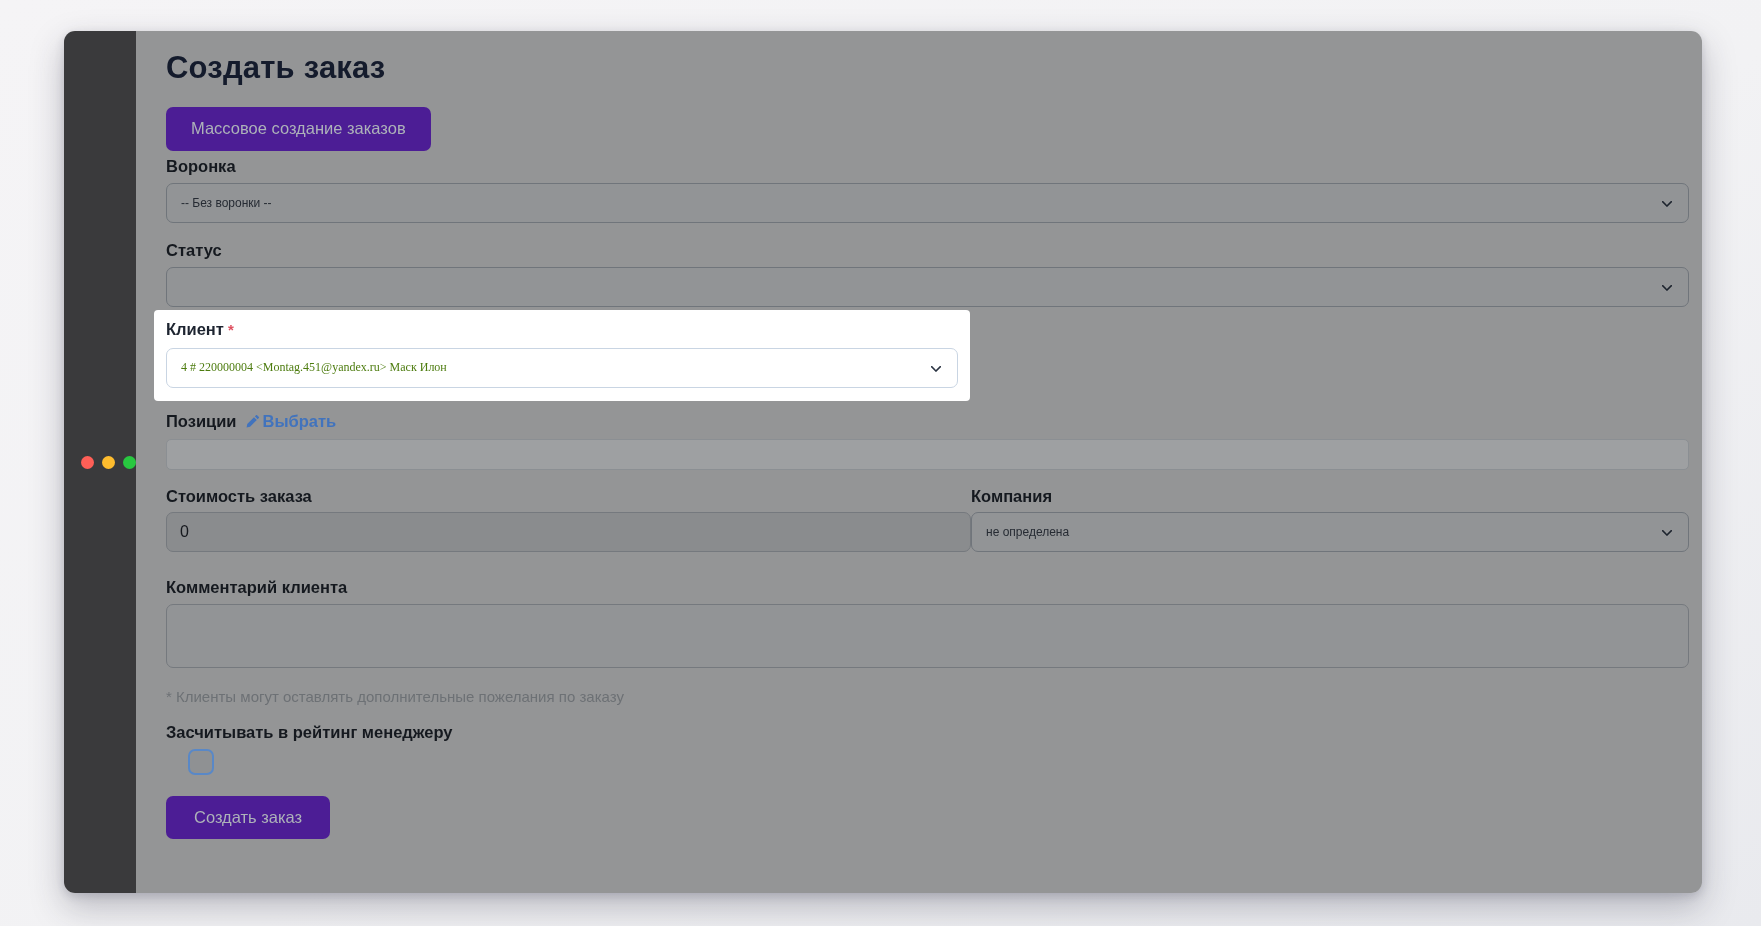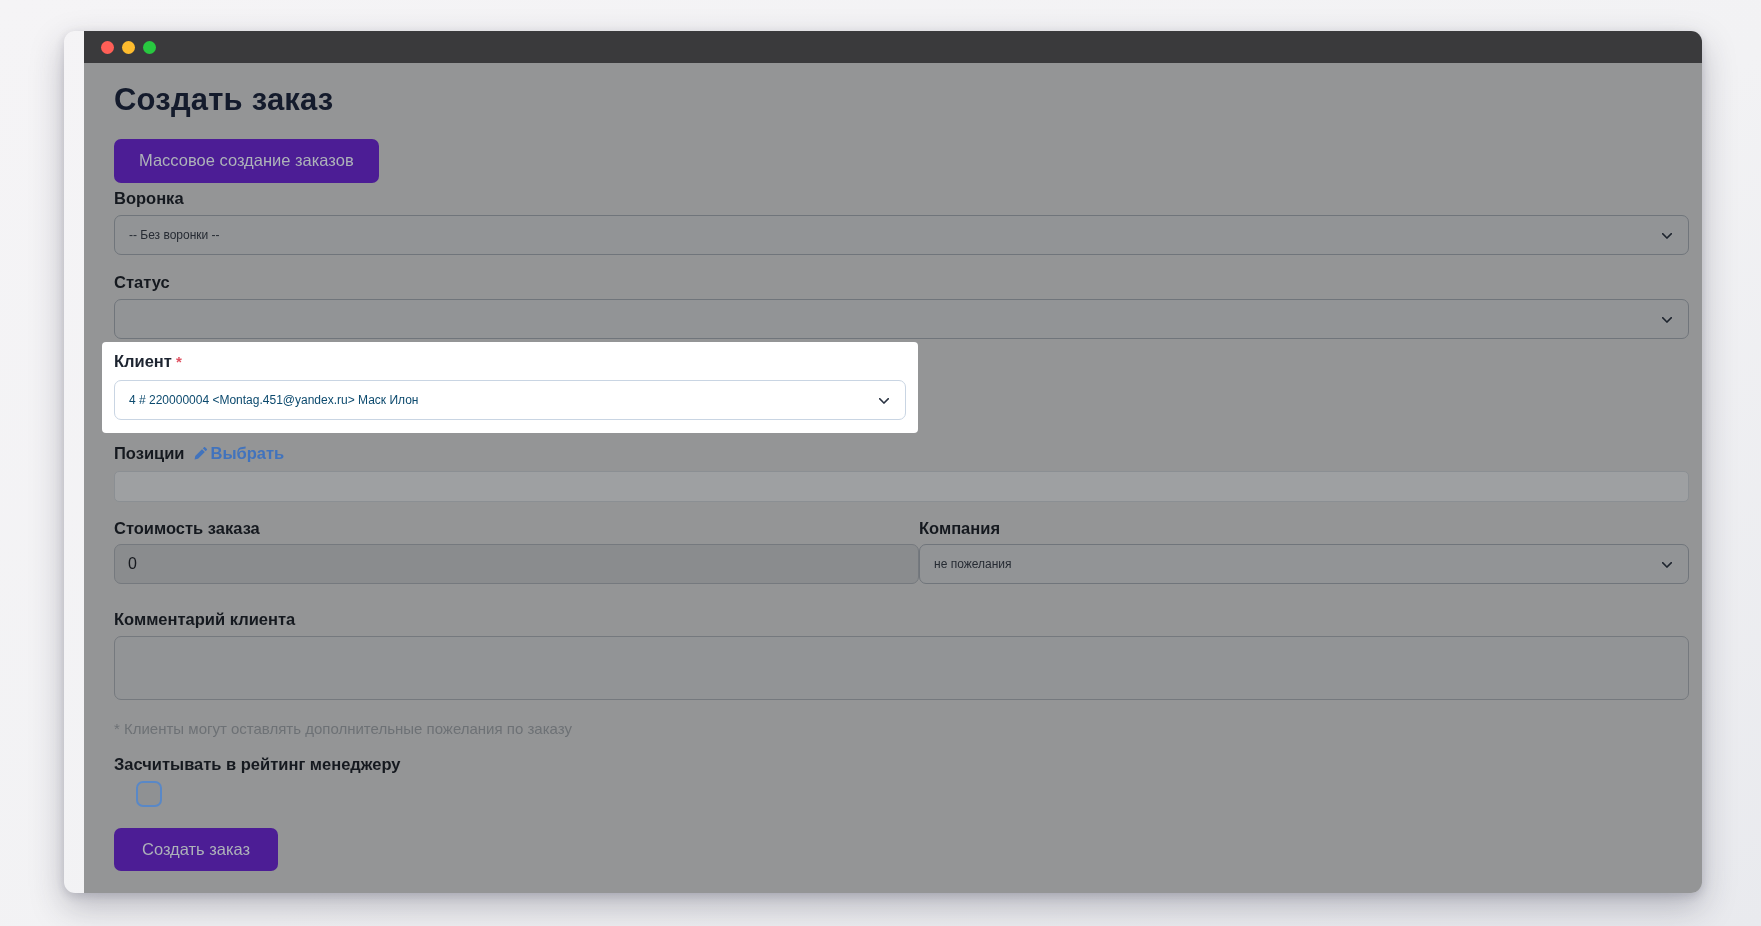--- a/index.html
+++ b/index.html
@@ -6,23 +6,22 @@
   html,body { width:1761px; height:926px; }
   body { font-family:"Liberation Sans","DejaVu Sans",sans-serif; }
 
   .stage {
     position:relative; width:1761px; height:926px; overflow:hidden;
     background:linear-gradient(150deg,#f5f4f6 0%,#f2f2f4 55%,#e9eaee 100%);
   }
 
   .window {
     position:absolute; left:64px; top:31px; width:1638px; height:862px;
-    border-radius:11px; overflow:hidden; display:flex; flex-direction:column;
+    border-radius:11px; overflow:hidden; display:flex; flex-direction:row;
     box-shadow:0 14px 34px rgba(40,40,60,.28), 0 3px 10px rgba(40,40,60,.16);
-    padding-left:20px;
   }
   .titlebar {
     flex:0 0 32px; background:#3a3a3c; display:flex; align-items:center;
     padding-left:17px; gap:8px;
   }
   .light { width:13px; height:13px; border-radius:50%; }
   .light.red    { background:#ff5f57; }
   .light.yellow { background:#febc2e; }
   .light.green  { background:#28c840; }
 
@@ -53,21 +52,21 @@
     border-right:2.4px solid #1d242e; border-bottom:2.4px solid #1d242e;
     transform:translateY(-65%) rotate(45deg); border-radius:1px;
   }
 
   .spotlight {
     background:#ffffff; margin-left:-12px; margin-top:3px; width:816px;
     padding:10px 12px 13px; border-radius:4px;
   }
   .spotlight .form-label { margin-top:0; color:#1d2430; }
   .req { color:#df5060; margin-left:4px; font-weight:600; font-size:15px; }
-  .selectbox.lighted { background:#ffffff; border-color:#c9d5e3; color:#0c4a6e; margin-top:9px; }
+  .selectbox.lighted { background:#ffffff; border-color:#c9d5e3; color:#4d7c0f; margin-top:9px;font-family:Liberation Serif, serif; }
   .selectbox.lighted .chev { border-color:#2a3342; }
 
   .positions-row { display:flex; align-items:center; gap:8px; margin-top:11px; }
   .link-action {
     display:flex; align-items:center; gap:3px; color:#4173bd;
     font-size:16.5px; font-weight:600; cursor:pointer;text-align:right;
   }
   .pencil-svg { display:block; }
 
   .input-thin {
@@ -154,21 +153,21 @@
       <input class="input-thin" type="text" value="" style="">
 
       <div class="two-col">
         <div class="col-left">
           <label class="form-label mt17">Стоимость заказа</label>
           <input class="input-readonly" type="text" value="0" style="">
         </div>
         <div class="col-right">
           <label class="form-label mt17">Компания</label>
           <div class="selectbox">
-            <span>не пожелания</span>
+            <span>не определена</span>
             <span class="chev"></span>
           </div>
         </div>
       </div>
 
       <label class="form-label mt26">Комментарий клиента</label>
       <textarea class="comment-area" style=""></textarea>
       <div class="help-text">* Клиенты могут оставлять дополнительные пожелания по заказу</div>
 
       <label class="form-label mt18">Засчитывать в рейтинг менеджеру</label>

